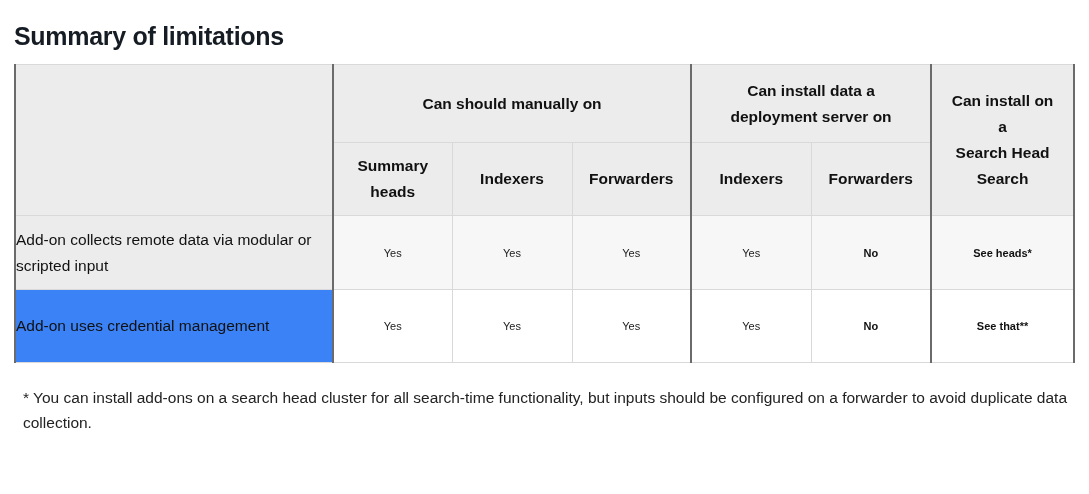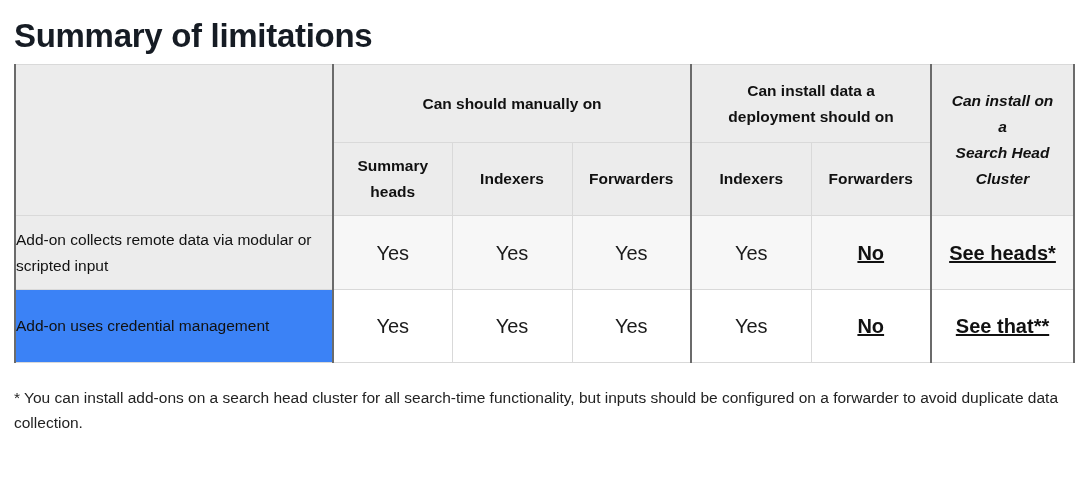--- a/index.html
+++ b/index.html
@@ -15,21 +15,21 @@
     overflow: hidden;
   }
   .page {
     position: relative;
     width: 1089px;
     height: 494px;
     box-sizing: border-box;
     padding: 0 14px;
   }
   .page-title {
-    font-size: 33px;
+    font-size: 25px;
     font-weight: bold;
     color: #161c24;
     letter-spacing: -0.3px;
     margin: 0;
     padding-top: 16px;
     line-height: 40px;
   }
   .table-wrap {
     margin-top: 8px;
   }
@@ -67,55 +67,53 @@
   .hdr-sub {
     height: 72px;
     padding: 0 8px;
   }
   .hdr-blank {
     background: #ececec;
   }
   .hdr-tall {
     height: 149px;
     padding: 0 10px;
-    font-style: italic;
   }
   .row-label {
     background: #ececec;
     font-weight: normal;
     font-size: 15.5px;
     color: #111111;
     text-align: left;
     padding: 10px 14px;
     line-height: 26px;
   }
   td.cell {
     text-align: center;
-    font-size: 20px;
+    font-size: 11px;
     color: #1b1b1b;
     line-height: 24px;
     font-weight: normal;
   }
   td.cell.strong {
     font-weight: bold;
     color: #111111;
-    text-decoration: underline;
   }
   tr.row-a td.cell { background: #f7f7f7; height: 73px; }
   tr.row-a td.row-label { background: #ececec; height: 73px; }
   tr.row-b td.cell { background: #ffffff; height: 72px; }
   tr.row-b td.row-label { background: #3b82f6; height: 72px; }
   .notes {
     margin-top: 22px;
   }
   .note {
     font-size: 15.5px;
     line-height: 25px;
     color: #222222;
-    margin: 0 0 17px 0;
+    margin: 0 0 17px 9px;
     max-width: 1062px;
   }
 </style>
 </head>
 <body>
 
 <div class="page">
 
   <h1 class="page-title">Summary of limitations</h1>
 
@@ -129,27 +127,27 @@
         <col style="width:120px">
         <col style="width:120px">
         <col style="width:143px">
       </colgroup>
       <thead>
         <tr>
           <th class="hdr hdr-blank" rowspan="2"></th>
           <th class="hdr hdr-group col-sep-strong" colspan="3">Can should manually on</th>
           <th class="hdr hdr-group col-sep-strong" colspan="2">
             <span>Can install data a</span><br>
-            <span>deployment should on</span>
+            <span>deployment server on</span>
           </th>
           <th class="hdr hdr-tall col-sep-strong" rowspan="2">
             <span>Can install on</span><br>
             <span>a</span><br>
             <span>Search Head</span><br>
-            <span>Cluster</span>
+            <span>Search</span>
           </th>
         </tr>
         <tr>
           <th class="hdr hdr-sub col-sep-strong">
             <span>Summary</span><br>
             <span>heads</span>
           </th>
           <th class="hdr hdr-sub">Indexers</th>
           <th class="hdr hdr-sub">Forwarders</th>
           <th class="hdr hdr-sub col-sep-strong">Indexers</th>

